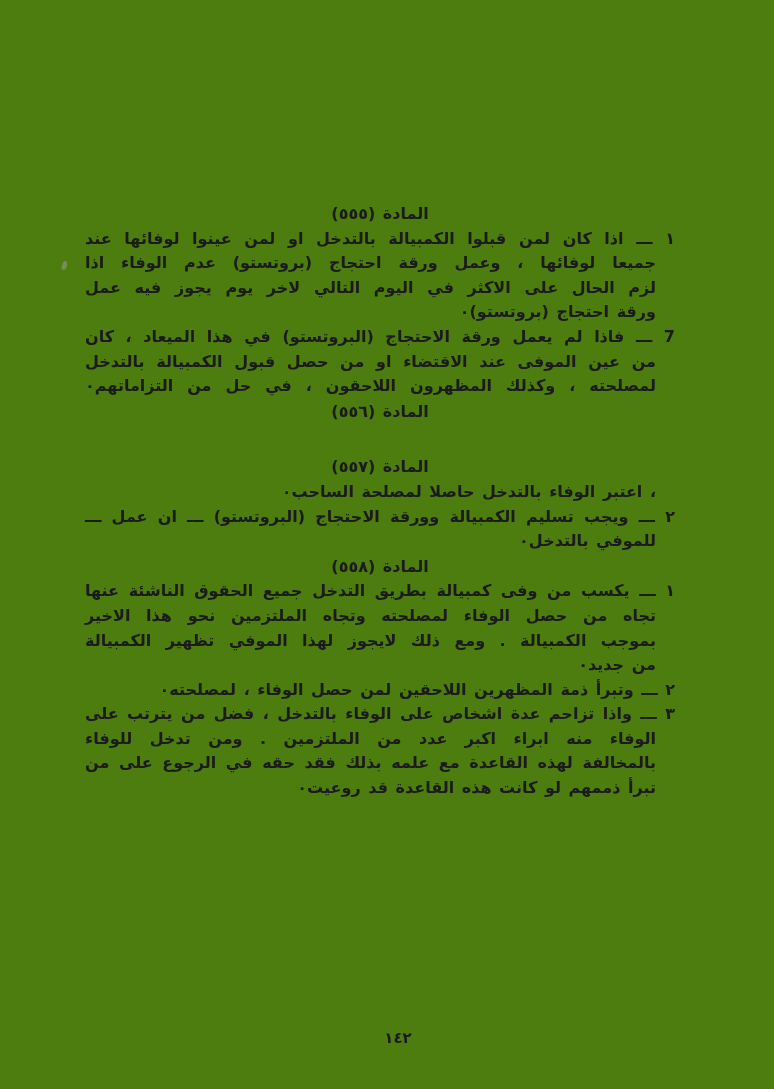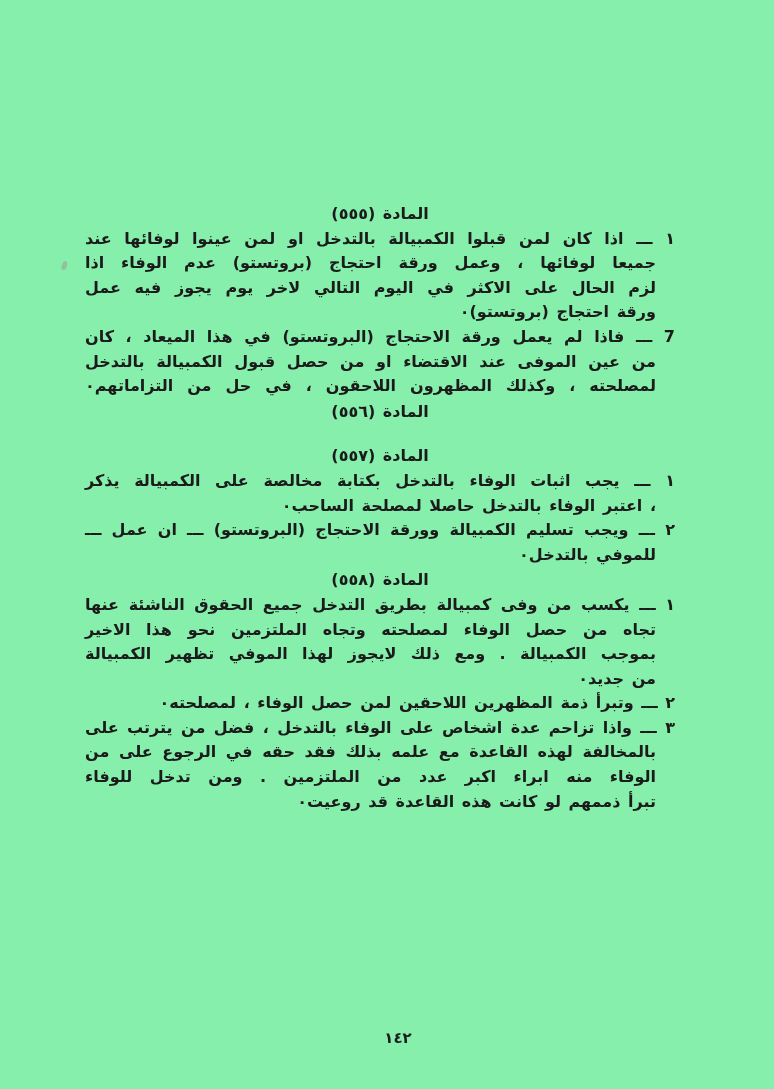--- a/index.html
+++ b/index.html
@@ -5,42 +5,42 @@
   * { margin: 0; padding: 0; box-sizing: border-box; }
   html, body { width: 774px; height: 1089px; }
   body {
     background: #f2f2f0;
     font-family: "DejaVu Sans", sans-serif;
   }
   .sheet {
     position: relative;
     width: 774px;
     height: 1089px;
-    background: #86efac;
+    background: #4d7c0f;
     overflow: hidden;
     color: #1b1b1b;
   }
   .textblock {
     position: absolute;
     top: 202px;
     left: 85px;
     width: 590px;
     direction: rtl;
     font-weight: 700;
     font-size: 16px;
     line-height: 24.6px;
     word-spacing: 2px;
   }
   .art-title {
     text-align: center;
     letter-spacing: 0.5px;
     white-space: nowrap;
   }
   .gap15 { margin-top: 1px; }
-  .gap20 { margin-top: 20px; }
+  .gap20 { margin-top: 31px; }
   
   .ln {
     text-align: justify;
     text-align-last: justify;
     white-space: normal;
   }
   
   .ln.s {
     text-align: center;
     text-align-last: right;
@@ -95,21 +95,20 @@
       </div>
     </section>
 
     <section>
       <div class="art-title gap15">المادة (٥٥٦)</div>
     </section>
 
     <section>
       <div class="art-title gap20">المادة (٥٥٧)</div>
       <div>
-        <div class="ln">١ ـــ يجب اثبات الوفاء بالتدخل بكتابة مخالصة على الكمبيالة يذكر</div>
         <div class="ln s cont">، اعتبر الوفاء بالتدخل حاصلا لمصلحة الساحب٠</div>
       </div>
       <div>
         <div class="ln">٢ ـــ ويجب تسليم الكمبيالة وورقة الاحتجاج (البروتستو) ـــ ان عمل ـــ</div>
         <div class="ln s cont">للموفي بالتدخل٠</div>
       </div>
     </section>
 
     <section>
       <div class="art-title gap15">المادة (٥٥٨)</div>
@@ -117,22 +116,22 @@
         <div class="ln">١ ـــ يكسب من وفى كمبيالة بطريق التدخل جميع الحقوق الناشئة عنها</div>
         <div class="ln cont">تجاه من حصل الوفاء لمصلحته وتجاه الملتزمين نحو هذا الاخير</div>
         <div class="ln cont">بموجب الكمبيالة . ومع ذلك لايجوز لهذا الموفي تظهير الكمبيالة</div>
         <div class="ln s cont">من جديد٠</div>
       </div>
       <div>
         <div class="ln s">٢ ـــ وتبرأ ذمة المظهرين اللاحقين لمن حصل الوفاء ، لمصلحته٠</div>
       </div>
       <div>
         <div class="ln">٣ ـــ واذا تزاحم عدة اشخاص على الوفاء بالتدخل ، فضل من يترتب على</div>
+        <div class="ln cont">الوفاء منه ابراء اكبر عدد من الملتزمين . ومن تدخل للوفاء</div>
         <div class="ln cont">بالمخالفة لهذه القاعدة مع علمه بذلك فقد حقه في الرجوع على من</div>
-        <div class="ln cont">الوفاء منه ابراء اكبر عدد من الملتزمين . ومن تدخل للوفاء</div>
         <div class="ln s cont">تبرأ ذممهم لو كانت هذه القاعدة قد روعيت٠</div>
       </div>
     </section>
 
   </div>
 
   <div class="page-number">١٤٢</div>
 </div>
 
 </body></html>

